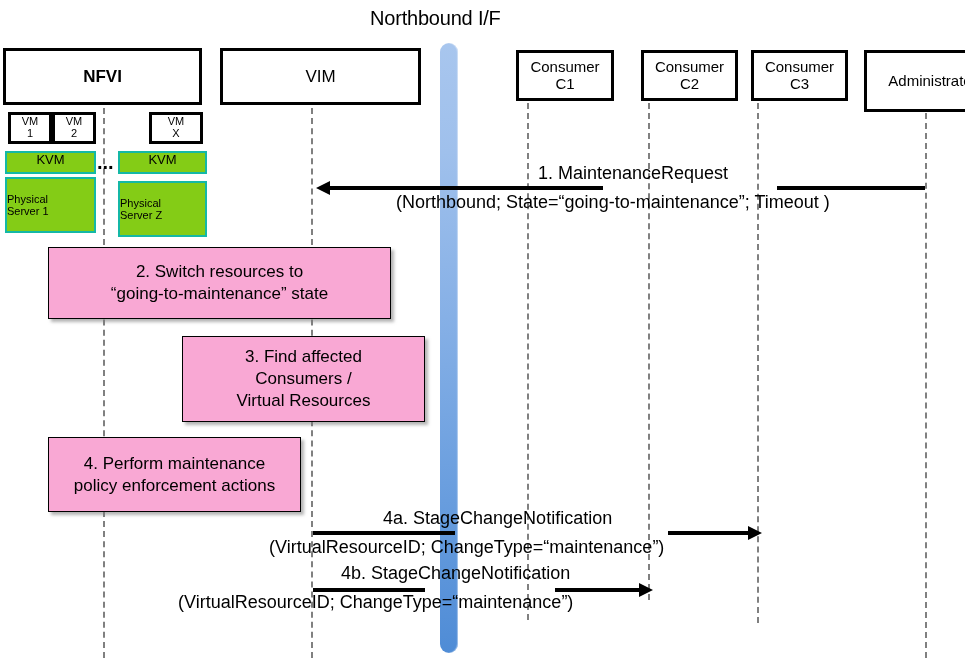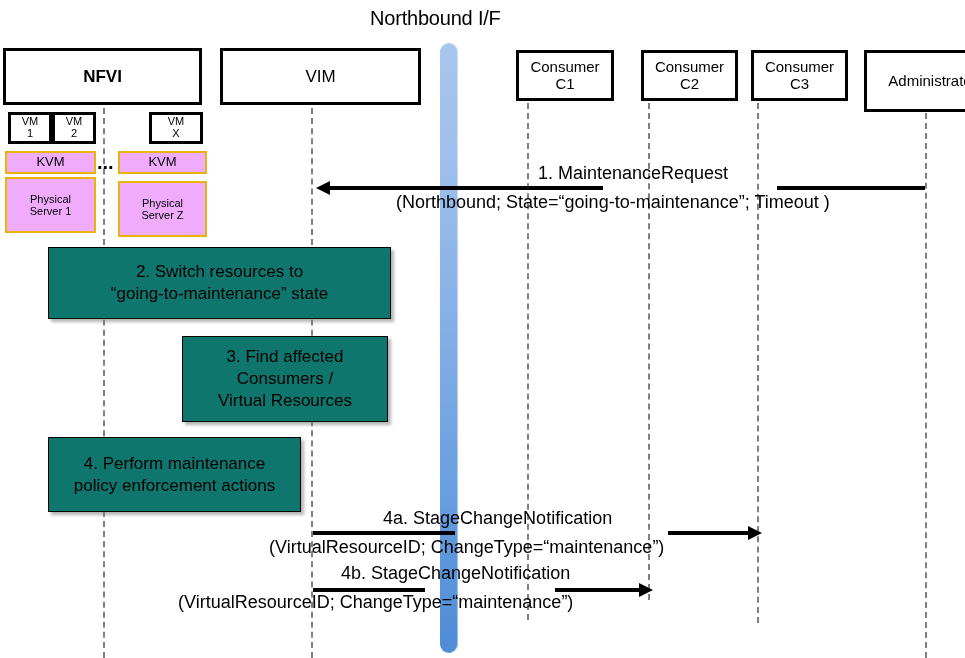--- a/index.html
+++ b/index.html
@@ -65,42 +65,42 @@
     box-sizing: border-box;
     display: flex;
     align-items: center;
     justify-content: center;
     text-align: center;
     font-size: 11px;
     line-height: 1.08;
   }
   
   .blue-box {
-    background: #f0abfc;
-    border: 2px solid #eab308;
-    box-sizing: border-box;
-    display: flex;
-    align-items: center;
+    background: #84cc16;
+    border: 2px solid #14b8a6;
+    box-sizing: border-box;
+    display: flex;
+    align-items: flex-start;
     justify-content: center;
     text-align: center;
     font-size: 13px;
     line-height: 1.12;
   }
   .blue-box.ps { font-size: 11px; }
 
   .ellipsis-dots {
     font-size: 20px;
     font-weight: bold;
     letter-spacing: 0px;
     line-height: 1;
   }
 
   
   .step-box {
-    background: #0f766e;
+    background: #f9a8d4;
     border: 1px solid #000000;
     box-sizing: border-box;
     box-shadow: 3px 3px 3px rgba(120,120,120,0.55);
     display: flex;
     align-items: center;
     justify-content: center;
     text-align: center;
     font-size: 17px;
     line-height: 1.28;
     padding: 2px 6px;
@@ -219,21 +219,21 @@
   <div class="abs arrow-head-left" style="left:316px; top:181px;"></div>
 
   <div class="abs msg-label" style="left:538px; top:163px;">1.   MaintenanceRequest</div>
   <div class="abs msg-label params" style="left:396px; top:192px;">(Northbound; State=“going-to-maintenance”; Timeout )</div>
 
   <div class="abs step-box" style="left:48px; top:247px; width:343px; height:72px; flex-direction:column;">
     <span>2. Switch resources to</span>
     <span>“going-to-maintenance” state</span>
   </div>
 
-  <div class="abs step-box" style="left:182px; top:336px; width:206px; height:86px; flex-direction:column;">
+  <div class="abs step-box" style="left:182px; top:336px; width:243px; height:86px; flex-direction:column;">
     <span>3. Find affected</span>
     <span>Consumers /</span>
     <span>Virtual Resources</span>
   </div>
 
   <div class="abs step-box" style="left:48px; top:437px; width:253px; height:75px; flex-direction:column;">
     <span>4. Perform maintenance</span>
     <span>policy enforcement actions</span>
   </div>
 

